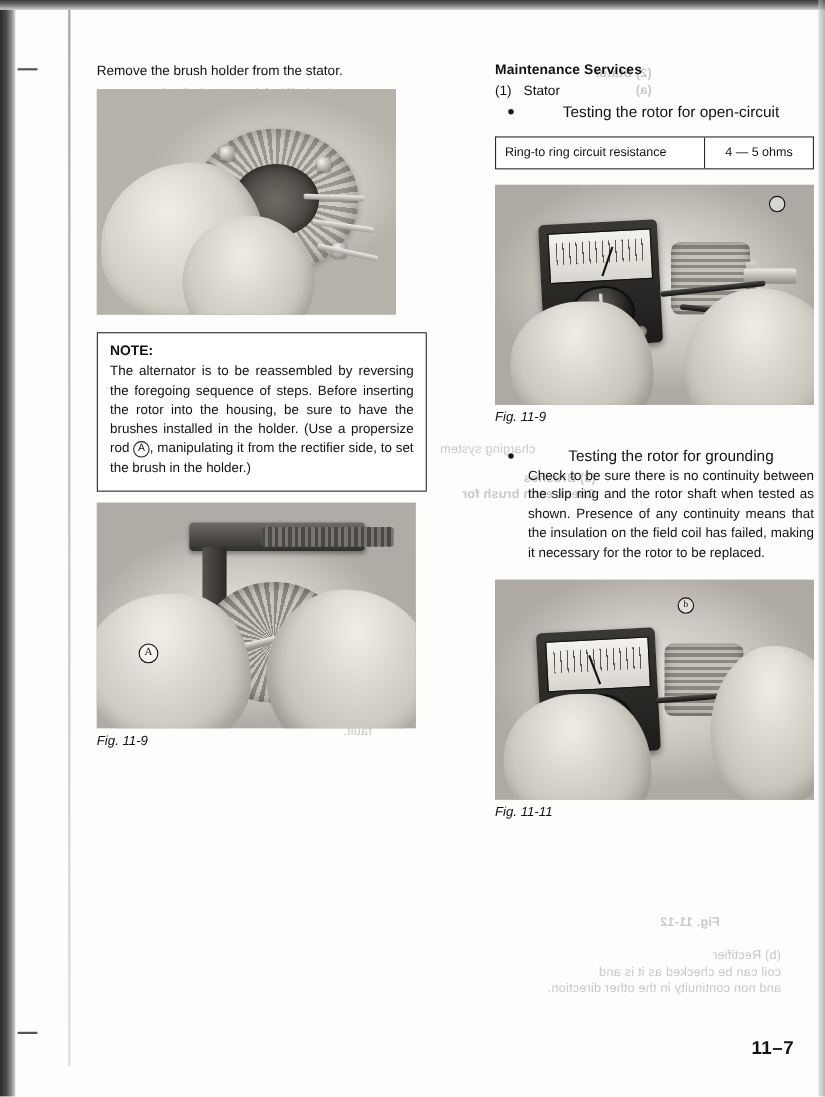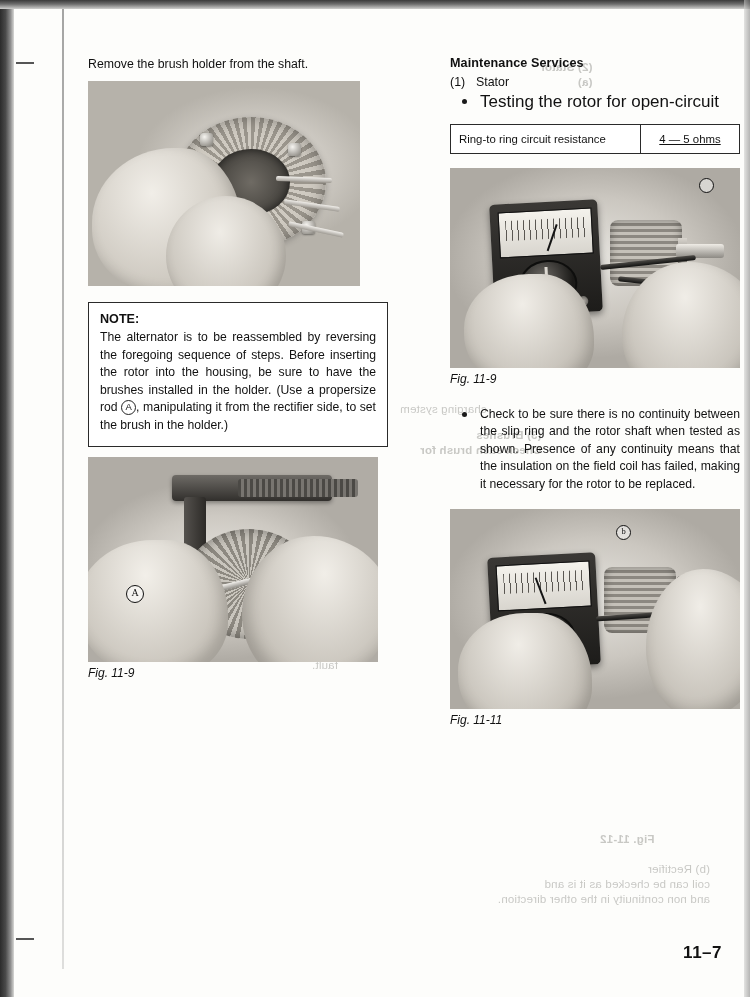--- a/index.html
+++ b/index.html
@@ -97,23 +97,24 @@
     margin-bottom: 8px;
   }
   .bullet-dot {
     position: absolute;
     left: 12px; top: 6px;
     width: 5px; height: 5px;
     border-radius: 50%;
     background: #1a1a1a;
   }
   .bullet-title {
-    font-size: 17px;
+    font-size: 14px;
     line-height: 17px;
     margin-bottom: 1px;
+    text-align: center;
   }
   .bullet-body {
     font-size: 12.2px;
     line-height: 17.4px;
     text-align: justify;
   }
 
   
   .photo {
     position: relative;
@@ -144,21 +145,20 @@
     padding-left: 8px;
     font-size: 11.4px;
     border-right: 1px solid #2a2a2a;
   }
   .spec-value {
     width: 98px;
     display: flex;
     align-items: center;
     justify-content: center;
     font-size: 11.4px;
-    text-decoration: underline;
   }
 
   
   .note-box {
     margin-top: 16px;
     border: 1px solid #2a2a2a;
     padding: 9px 11px 11px 11px;
     width: 276px;
     background: #fff;
   }
@@ -486,21 +486,21 @@
 stator w
 insulated
 fault.</div>
   <div class="ghost b" style="left:600px; top:832px;">Fig. 11-12</div>
   <div class="ghost" style="left:430px; top:862px; width:280px;">(b) Rectifier
 coil can be checked as it is and
 and non continuity in the other direction.</div>
 
   <div class="col-left">
 
-    <p class="lead">Remove the brush holder from the shaft.</p>
+    <p class="lead">Remove the brush holder from the stator.</p>
 
     <div class="photo" id="photo-11-8">
       <div class="stator">
         <div class="stator-inner"></div>
       </div>
       <div class="bolt" style="left:112px; top:52px;"></div>
       <div class="bolt" style="left:200px; top:62px;"></div>
       <div class="bolt" style="left:214px; top:140px;"></div>
       <div class="bolt" style="left:122px; top:154px;"></div>
       <div class="post p3"></div>
@@ -562,20 +562,21 @@
       <div class="probe" style="left:168px; top:112px; width:70px; transform:rotate(6deg);"></div>
       <div class="lead-wire" style="left:56px; top:126px; transform:rotate(12deg);"></div>
       <div class="hand-b" style="left:14px; bottom:-26px; width:130px; height:120px; border-radius:55% 45% 50% 60%/50% 60% 45% 55%;"></div>
       <div class="hand-b" style="right:-22px; bottom:-34px; width:140px; height:140px; border-radius:50% 55% 60% 45%/55% 50% 55% 50%;"></div>
       <div class="mark-small" style="right:26px; top:10px;"></div>
     </div>
     <div class="fig-cap">Fig. 11-9</div>
 
     <div class="bullet-block" style="margin-top:20px;">
       <span class="bullet-dot"></span>
+      <div class="bullet-title">Testing the rotor for grounding</div>
       <div class="bullet-body">Check to be sure there is no continuity between the slip ring and the rotor shaft when tested as shown. Presence of any continuity means that the insulation on the field coil has failed, making it necessary for the rotor to be replaced.</div>
     </div>
 
     <div class="photo meter-photo" style="margin-top:16px;">
       <div class="meter-body" style="left:40px; top:46px;">
         <div class="meter-scale">
             <div class="meter-needle" style="transform:rotate(-18deg);"></div>
           </div>
         <div class="meter-dial"></div>
         <div class="jack" style="left:16px; top:96px;"></div>

